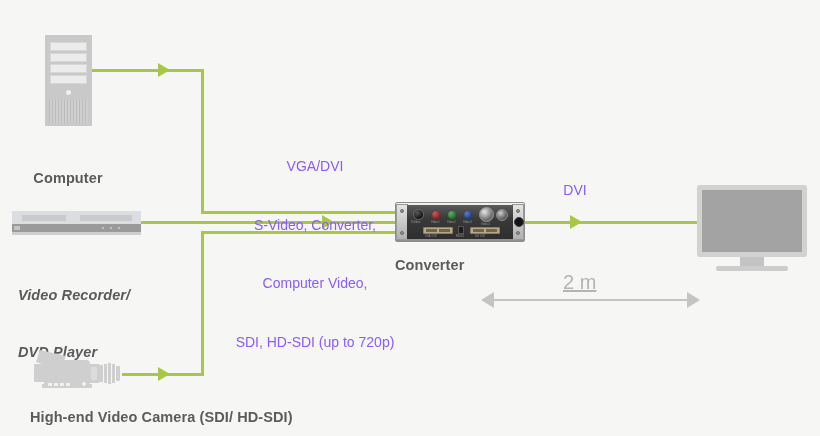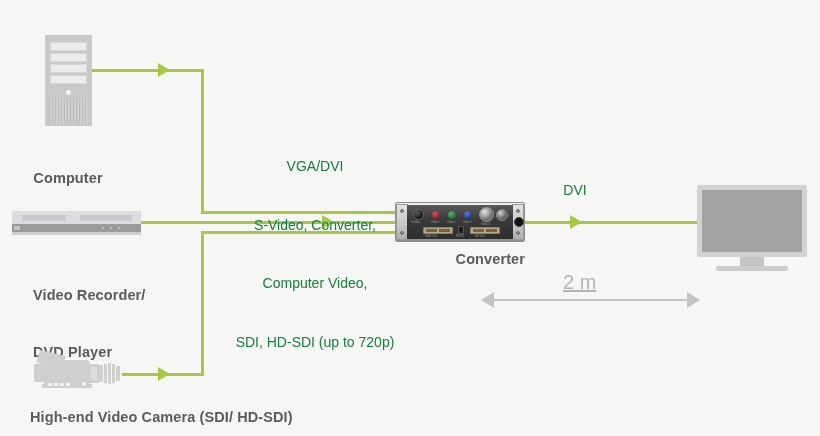--- a/index.html
+++ b/index.html
@@ -16,21 +16,21 @@
   
   .label{
     color:#5b5b5b;
     font-weight:bold;
     font-size:14.5px;
     line-height:19px;
     letter-spacing:.1px;
     white-space:pre;
   }
   .green-text{
-    color:#15803d;
+    color:#8b5cf6;
     font-size:14px;
     line-height:19.5px;
     text-align:center;
     white-space:pre;
   }
   .dim-text{
     color:#b4b4b4;
     font-size:20px;
     font-weight:normal;
     white-space:pre;
@@ -130,21 +130,21 @@
       <div class="rec-slot" style="left:10px;top:4px;width:44px;"></div>
       <div class="rec-slot" style="left:68px;top:4px;width:52px;"></div>
       <div class="rec-base"></div>
       <div class="rec-foot"></div>
       <div class="rec-dot" style="left:90px;"></div>
       <div class="rec-dot" style="left:98px;"></div>
       <div class="rec-dot" style="left:106px;"></div>
       <div style="position:absolute;left:2px;top:15px;width:6px;height:4px;background:#c4c4c4;"></div>
     </div>
   </div>
-  <div class="abs label" style="left:33px;top:248px;">
+  <div class="abs label" style="left:18px;top:248px;font-style:italic;">
     <div>Video Recorder/</div>
     <div>DVD Player</div>
   </div>
 
   <div class="abs cam" style="left:26px;top:348px;">
     <svg width="100" height="42" viewBox="0 0 100 42">
       <g fill="#cfcfcf">
         <path d="M14 2 L40 8 L34 22 L10 14 Z"></path>
         <rect x="8" y="16" width="12" height="18" rx="1"></rect>
         <rect x="18" y="12" width="46" height="26" rx="4"></rect>
@@ -209,21 +209,21 @@
           <span class="dvi-in" style="left:2px;width:11px;"></span>
           <span class="dvi-in" style="left:15px;width:11px;"></span>
         </span>
         <span class="micro" style="left:18px;top:30px;">VGA / DVI</span>
         <span class="micro" style="left:49px;top:30px;">RS232</span>
         <span class="micro" style="left:68px;top:30px;">DVI OUT</span>
       </div>
       <span class="rightknob" style="right:1px;top:15px;"></span>
     </div>
   </div>
-  <div class="abs label" style="left:395px;top:250px;width:130px;text-align:right;">Converter</div>
+  <div class="abs label" style="left:395px;top:256px;width:130px;text-align:left;">Converter</div>
 
   <div class="abs green-text" style="left:545px;top:181px;width:60px;text-align:center;">DVI</div>
 
   <div class="abs" style="left:697px;top:185px;">
     <div class="mon-frame">
       <div class="mon-screen"></div>
       <div class="mon-neck"></div>
       <div class="mon-foot"></div>
     </div>
   </div>

